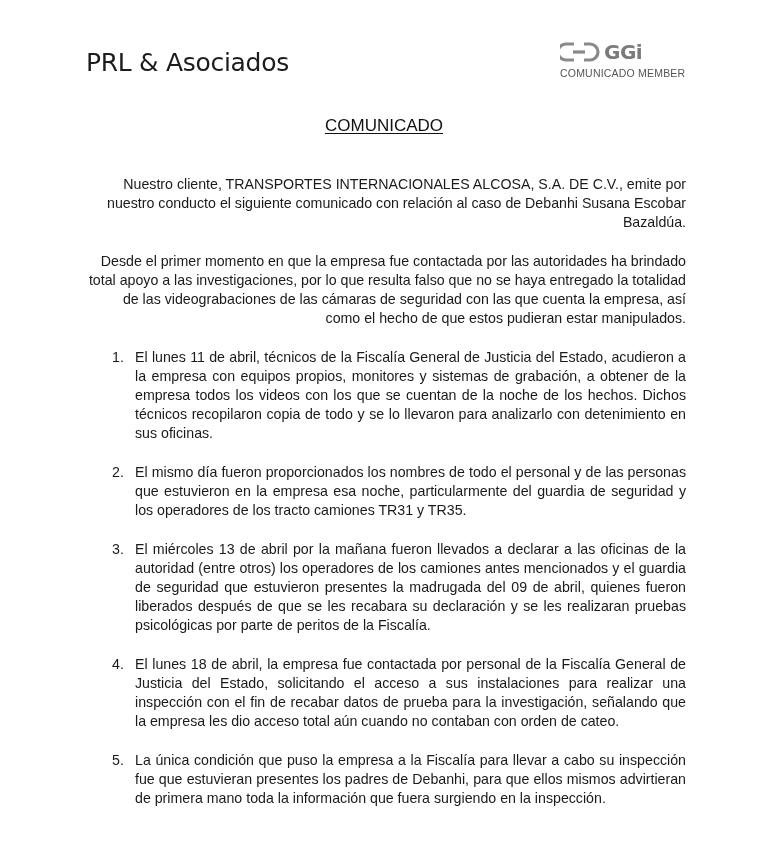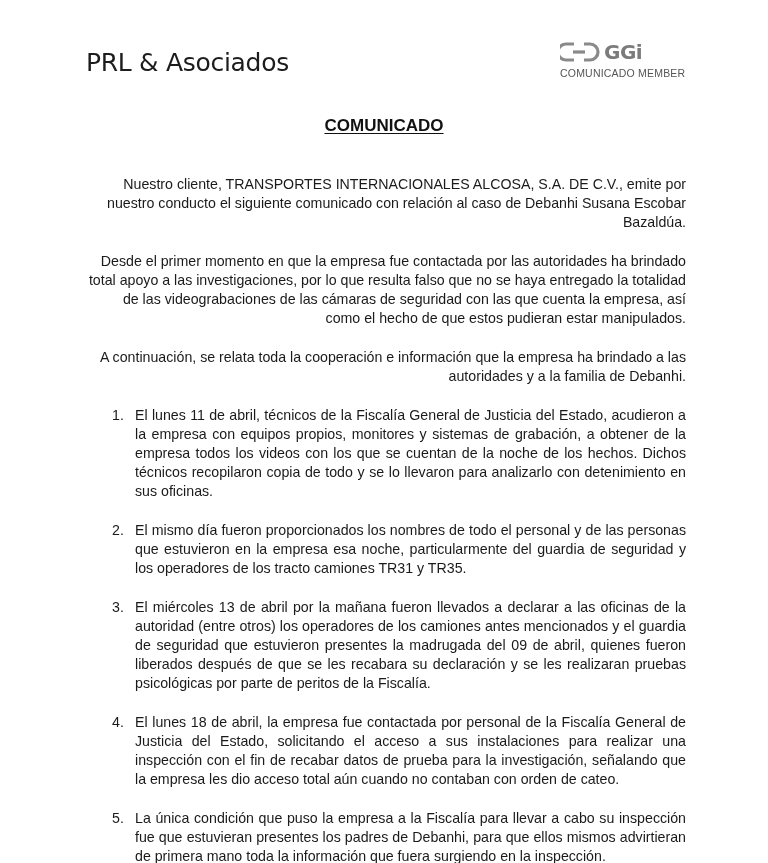--- a/index.html
+++ b/index.html
@@ -5,21 +5,21 @@
   * { margin: 0; padding: 0; box-sizing: border-box; }
   html, body { width: 768px; height: 863px; background: #ffffff; overflow: hidden; }
   body { font-family: "Liberation Sans", sans-serif; color: #1a1a1a; position: relative; }
   .header { position: absolute; left: 0; top: 0; width: 708px; height: 100px; }
   .brand { position: absolute; left: 86px; top: 48px; font-family: "DejaVu Sans", sans-serif; font-size: 25px; letter-spacing: -0.3px; color: #1c1c1c; font-weight: 400; }
   .ggi { position: absolute; left: 560px; top: 42px; width: 140px; }
   .ggi-logo { display: flex; align-items: flex-start; height: 22px; }
   .ggi-mark { width: 42px; height: 20px; }
   .ggi-text { font-family: "DejaVu Sans", sans-serif; font-weight: 700; font-size: 20px; color: #7b7b7b; letter-spacing: -0.5px; margin-left: 2px; line-height: 20px; }
   .ggi-sub { font-family: "Liberation Sans", sans-serif; font-size: 10.5px; color: #555; letter-spacing: 0.2px; margin-top: 3px; }
-  .title { position: absolute; left: 0; width: 768px; top: 116px; text-align: center; font-weight: 700; font-size: 17px; text-decoration: underline; text-underline-offset: 2px; color: #111; }
+  .title { position: absolute; left: 0; width: 768px; top: 116px; text-align: center; font-weight: 400; font-size: 17px; text-decoration: underline; text-underline-offset: 2px; color: #111; }
   .content { position: absolute; left: 86px; top: 175px; width: 600px; font-size: 14.2px; line-height: 19px; color: #1a1a1a; }
   .para { margin-bottom: 20px; text-align: right; }
   .list { margin-top: 4px; }
   .item { position: relative; padding-left: 49px; margin-bottom: 20px; text-align: justify; text-align-last: left; }
   .item .num { position: absolute; left: 26px; top: 0; }
 </style>
 </head>
 <body>
 
 <div class="header">
@@ -35,21 +35,20 @@
     </div>
     <div class="ggi-sub">COMUNICADO MEMBER</div>
   </div>
 </div>
 
 <div class="title">COMUNICADO</div>
 
 <div class="content">
   <p class="para">Nuestro cliente, TRANSPORTES INTERNACIONALES ALCOSA, S.A. DE C.V., emite por nuestro conducto el siguiente comunicado con relación al caso de Debanhi Susana Escobar Bazaldúa.</p>
   <p class="para">Desde el primer momento en que la empresa fue contactada por las autoridades ha brindado total apoyo a las investigaciones, por lo que resulta falso que no se haya entregado la totalidad de las videograbaciones de las cámaras de seguridad con las que cuenta la empresa, así como el hecho de que estos pudieran estar manipulados.</p>
-  <p class="para">A continuación, se relata toda la cooperación e información que la empresa ha brindado a las autoridades y a la familia de Debanhi.</p>
 
   <div class="list">
     <div class="item">
       <span class="num">1.</span>
       <span>El lunes 11 de abril, técnicos de la Fiscalía General de Justicia del Estado, acudieron a la empresa con equipos propios, monitores y sistemas de grabación, a obtener de la empresa todos los videos con los que se cuentan de la noche de los hechos. Dichos técnicos recopilaron copia de todo y se lo llevaron para analizarlo con detenimiento en sus oficinas.</span>
     </div>
     <div class="item">
       <span class="num">2.</span>
       <span>El mismo día fueron proporcionados los nombres de todo el personal y de las personas que estuvieron en la empresa esa noche, particularmente del guardia de seguridad y los operadores de los tracto camiones TR31 y TR35.</span>
     </div>

